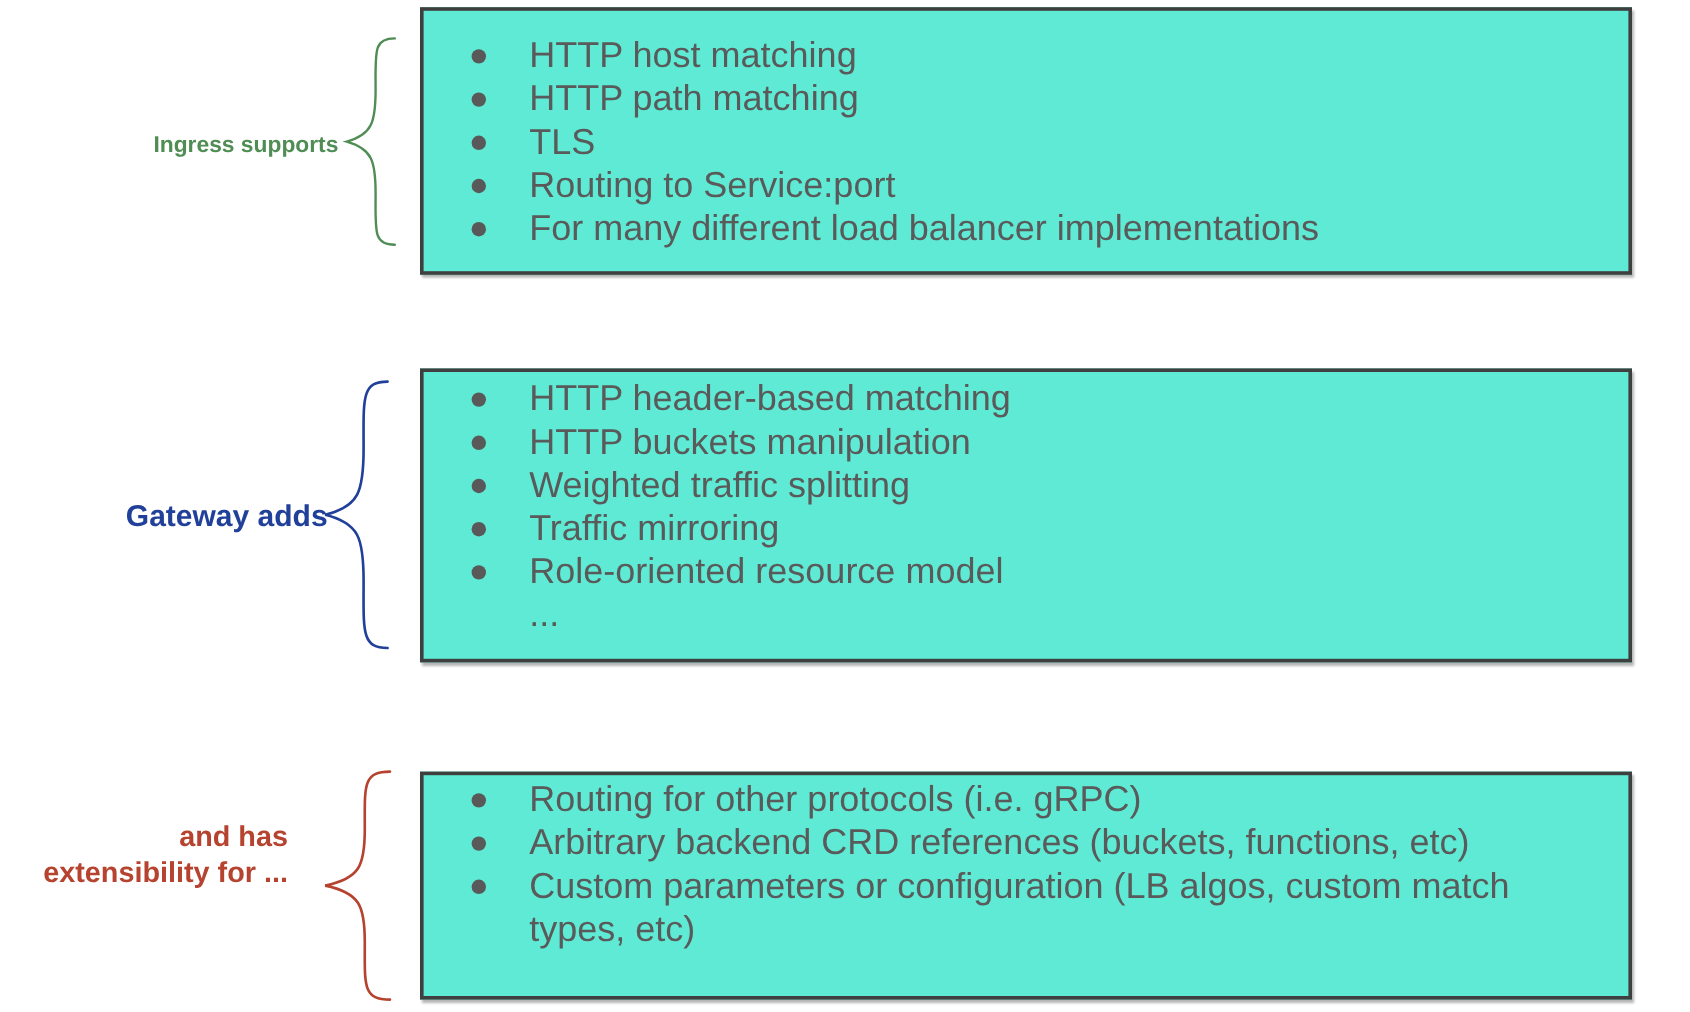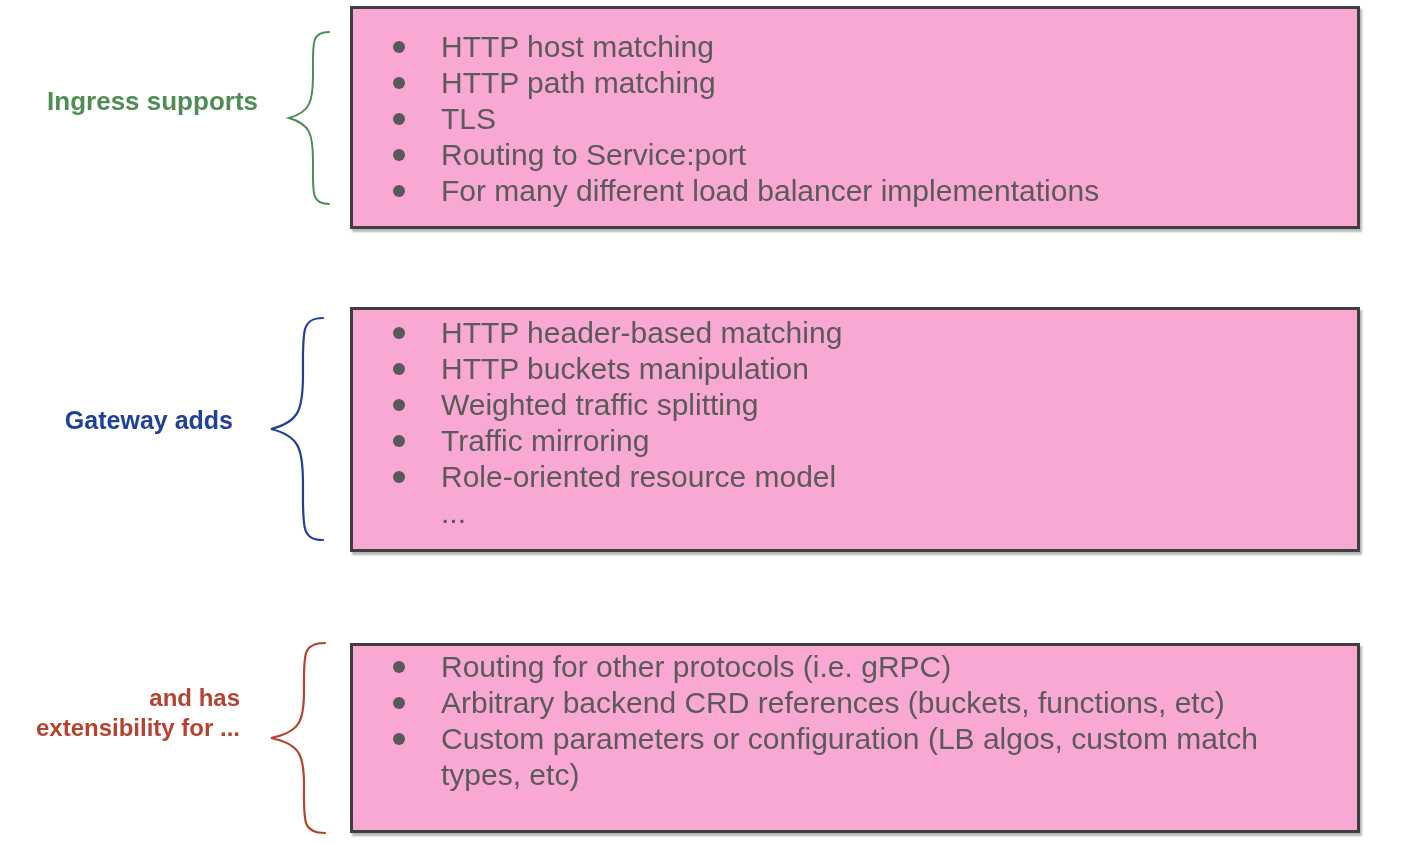--- a/index.html
+++ b/index.html
@@ -8,21 +8,21 @@
     width: 1408px;
     height: 843px;
     overflow: hidden;
     background: #ffffff;
     font-family: "Liberation Sans", sans-serif;
   }
   .feature-box {
     position: absolute;
     left: 350px;
     width: 1010px;
-    background: #f9a8d4;
+    background: #5eead4;
     border: 3px solid #3f3f3f;
     box-shadow: 2px 3px 2px rgba(90,90,90,0.45);
     box-sizing: border-box;
   }
   #box-1 { top: 6px;   height: 223px; }
   #box-2 { top: 307px; height: 245px; }
   #box-3 { top: 643px; height: 190px; }
   ul.bullet-list {
     list-style: none;
     margin: 0;
@@ -43,22 +43,22 @@
     background: #595959;
   }
   li.no-bullet .dot { visibility: hidden; }
   .item-text { white-space: pre-line; }
   .brace-label {
     position: absolute;
     font-weight: bold;
     text-align: right;
     white-space: pre-line;
   }
-  #label-1 { left: 0;     top: 86px; width: 258px; font-size: 26px; line-height: 31px; }
-  #label-2 { left: 0;     top: 405px; width: 233px; font-size: 25px; line-height: 31px; }
+  #label-1 { left: 0;     top: 106px; width: 258px; font-size: 19px; line-height: 31px; padding-left: 24px; }
+  #label-2 { left: 0;     top: 415px; width: 233px; font-size: 25px; line-height: 31px; padding-left: 40px; }
   #label-3 { left: -16px; top: 683px; width: 256px; font-size: 24px; line-height: 30px; }
   .brace { position: absolute; }
   #brace-1 { left: 285px; top: 30px;  }
   #brace-2 { left: 266px; top: 316px; }
   #brace-3 { left: 266px; top: 641px; }
   .brace svg { display: block; }
 </style>
 </head>
 <body>
 

